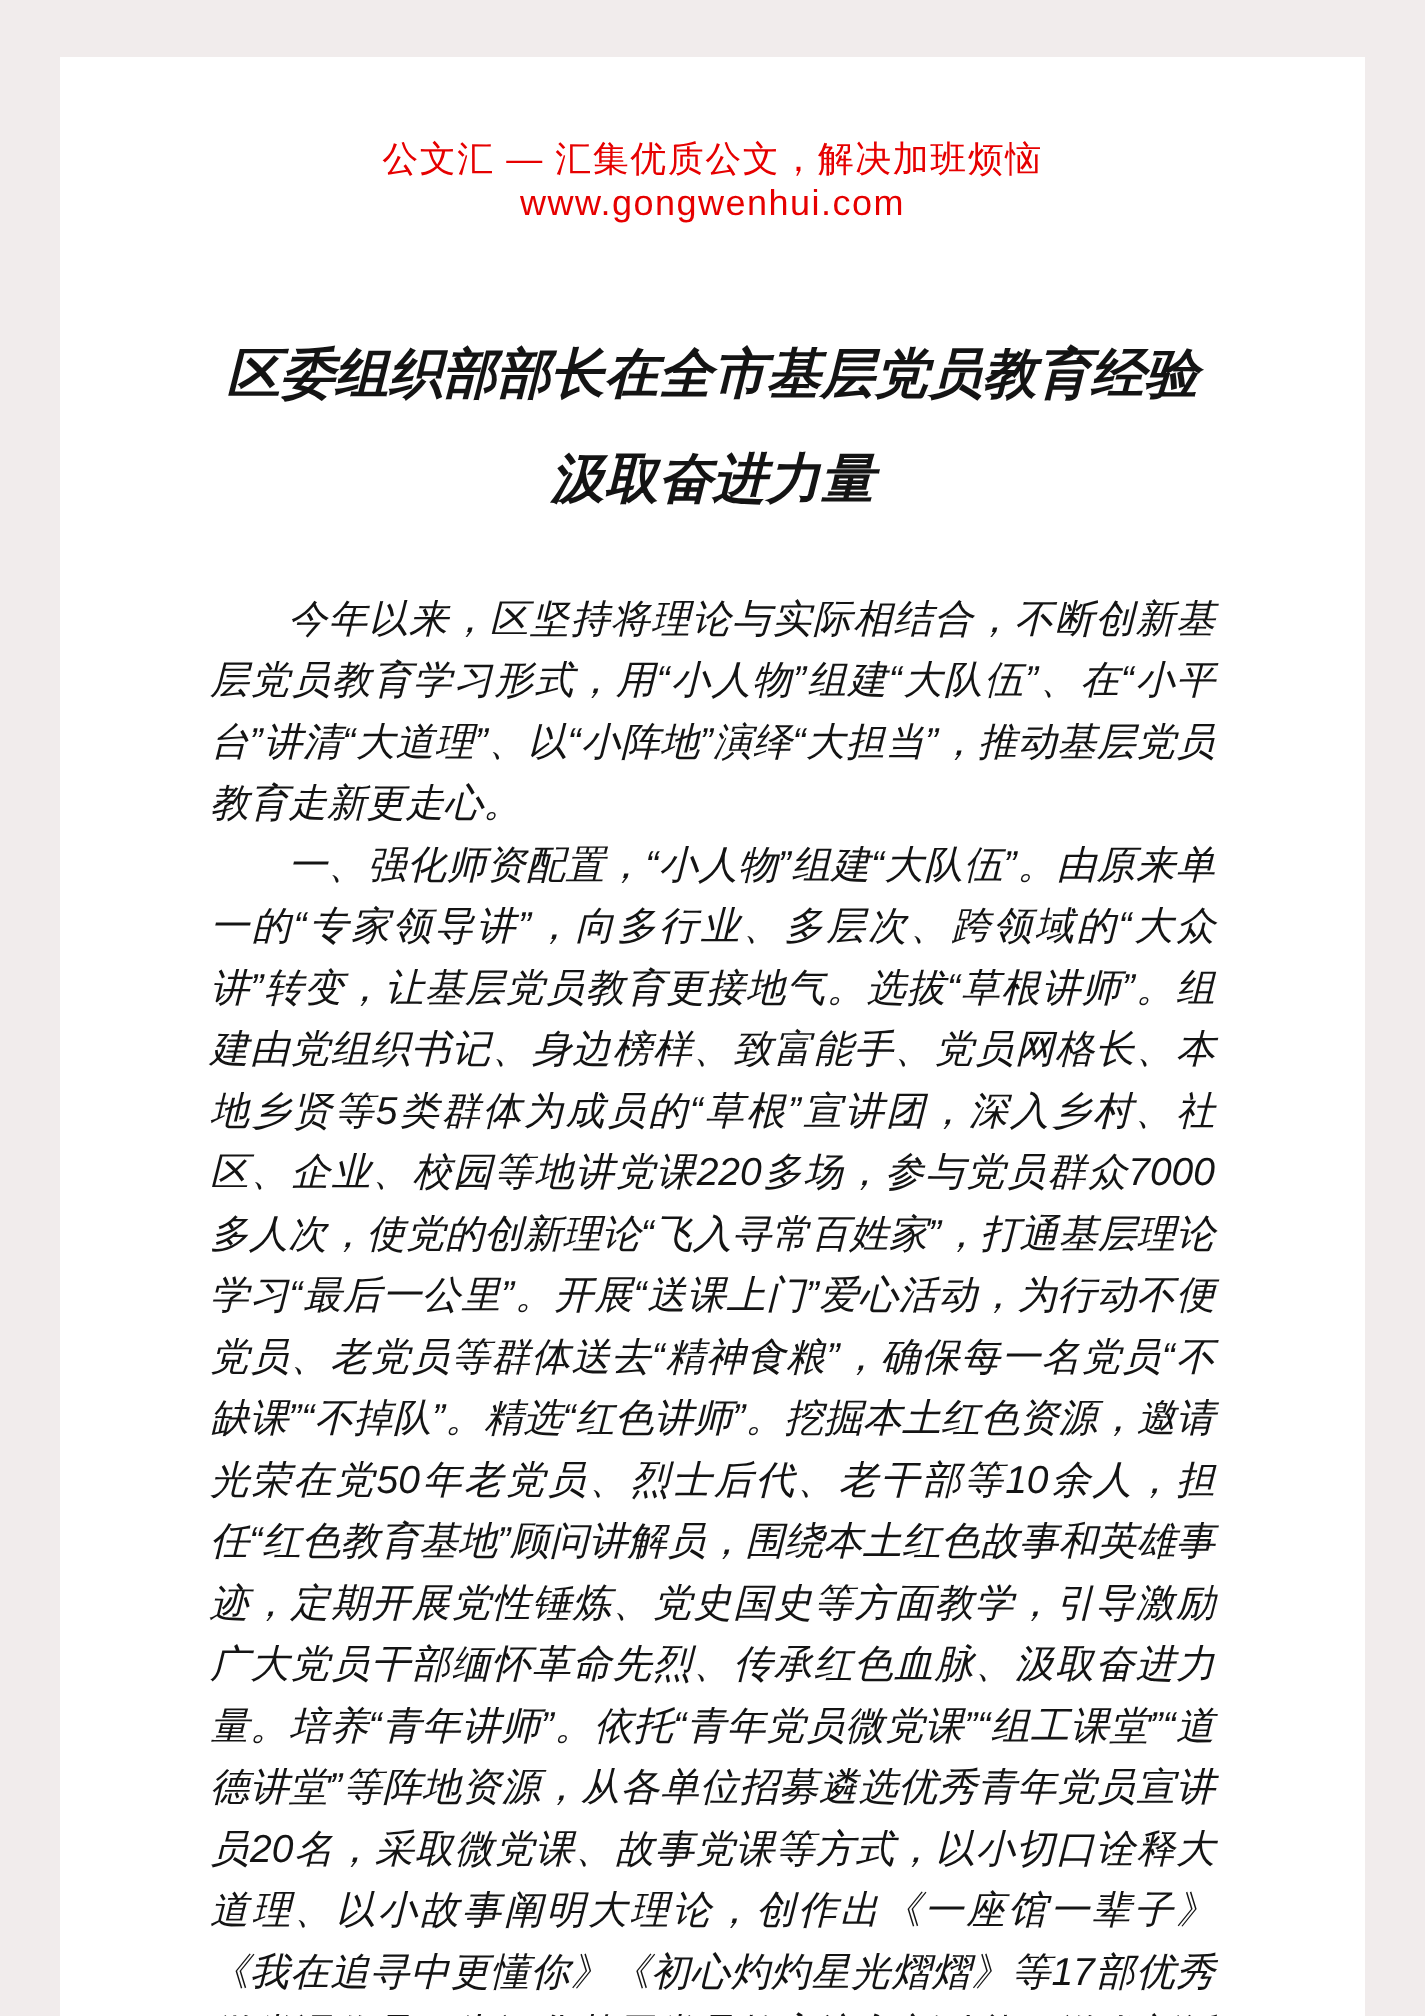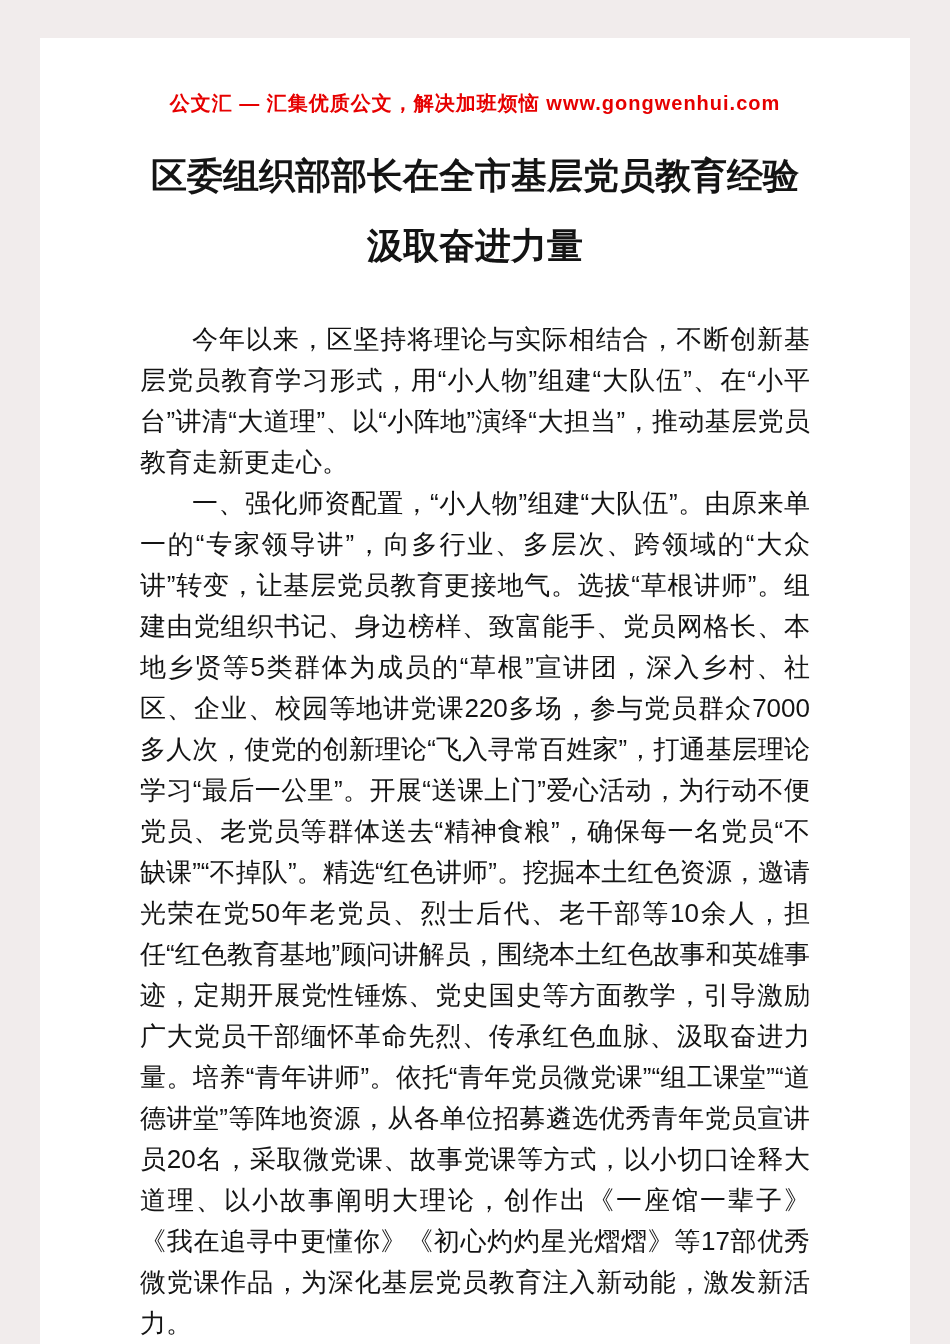--- a/index.html
+++ b/index.html
@@ -15,44 +15,45 @@
   }
   .paper {
     background: #ffffff;
     width: 100%;
     min-height: 1266px;
     padding: 52px 100px 70px 100px;
   }
   .site-header {
     color: #e60000;
     text-align: center;
-    font-size: 20px;
-    font-weight: bold;
+    font-size: 24px;
+    font-weight: normal;
     letter-spacing: 1px;
-    margin-bottom: 24px;
+    margin-bottom: 64px;
     font-family: "Liberation Sans", sans-serif;
   }
   .doc-title {
     text-align: center;
     font-size: 36px;
     font-weight: bold;
     color: #141414;
     line-height: 1.95;
     margin-bottom: 38px;
     font-family: "Liberation Sans", sans-serif;
+    font-style: italic;
   }
   .title-line { display: block; }
   .doc-body {
     font-size: 26px;
     line-height: 41px;
     color: #141414;
     text-align: justify;
     font-family: "Liberation Sans", sans-serif;
   }
-  .para { text-indent: 2em; }
+  .para { text-indent: 2em; font-style: italic; }
 </style>
 </head>
 <body>
 
 <div class="canvas">
   <div class="paper">
 
     <div class="site-header">公文汇 — 汇集优质公文，解决加班烦恼 www.gongwenhui.com</div>
 
     <h1 class="doc-title">

